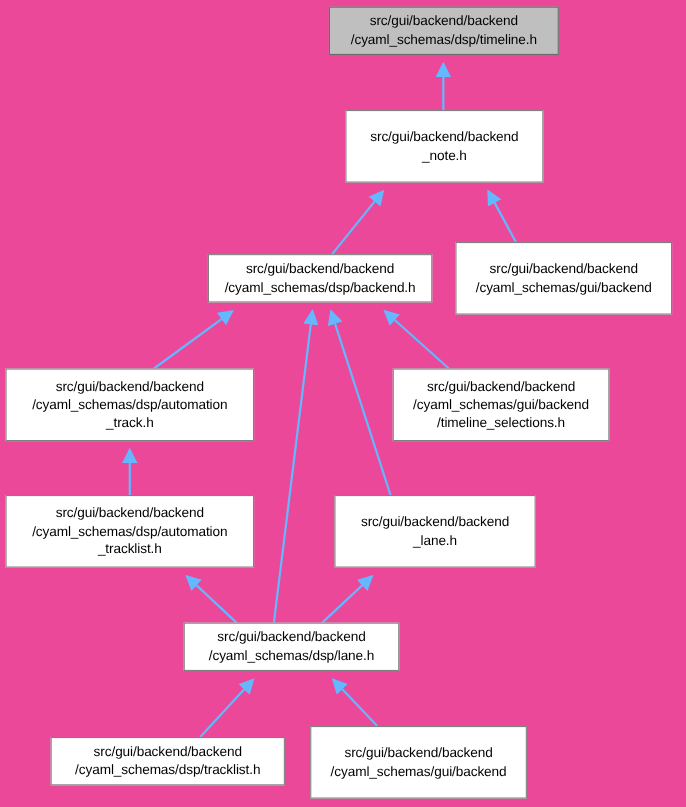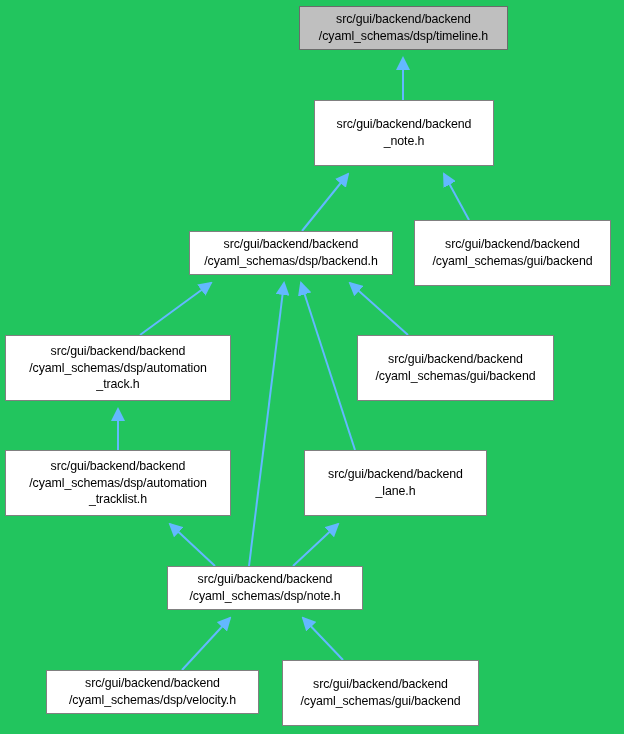--- a/index.html
+++ b/index.html
@@ -4,21 +4,21 @@
 <style>
   html, body {
     margin: 0;
     padding: 0;
     background: #000000;
   }
   #graph {
     position: relative;
     width: 624px;
     height: 734px;
-    background: #22c55e;
+    background: #ec4899;
     overflow: hidden;
     font-family: "Liberation Sans", sans-serif;
   }
   #edge-layer {
     position: absolute;
     left: 0;
     top: 0;
     width: 624px;
     height: 734px;
     pointer-events: none;
@@ -106,41 +106,42 @@
 
   <div class="node" style="left:5px; top:335px; width:226px; height:66px;">
     <span class="node-line">src/gui/backend/backend</span>
     <span class="node-line">/cyaml_schemas/dsp/automation</span>
     <span class="node-line">_track.h</span>
   </div>
 
   <div class="node" style="left:357px; top:335px; width:197px; height:66px;">
     <span class="node-line">src/gui/backend/backend</span>
     <span class="node-line">/cyaml_schemas/gui/backend</span>
+    <span class="node-line">/timeline_selections.h</span>
   </div>
 
   <div class="node" style="left:5px; top:450px; width:226px; height:66px;">
     <span class="node-line">src/gui/backend/backend</span>
     <span class="node-line">/cyaml_schemas/dsp/automation</span>
     <span class="node-line">_tracklist.h</span>
   </div>
 
   <div class="node" style="left:304px; top:450px; width:183px; height:66px;">
     <span class="node-line">src/gui/backend/backend</span>
     <span class="node-line">_lane.h</span>
   </div>
 
   <div class="node" style="left:167px; top:566px; width:196px; height:44px;">
     <span class="node-line">src/gui/backend/backend</span>
-    <span class="node-line">/cyaml_schemas/dsp/note.h</span>
+    <span class="node-line">/cyaml_schemas/dsp/lane.h</span>
   </div>
 
   <div class="node" style="left:46px; top:670px; width:213px; height:44px;">
     <span class="node-line">src/gui/backend/backend</span>
-    <span class="node-line">/cyaml_schemas/dsp/velocity.h</span>
+    <span class="node-line">/cyaml_schemas/dsp/tracklist.h</span>
   </div>
 
   <div class="node" style="left:282px; top:660px; width:197px; height:66px;">
     <span class="node-line">src/gui/backend/backend</span>
     <span class="node-line">/cyaml_schemas/gui/backend</span>
   </div>
 
 </div>
 
 </body></html>

